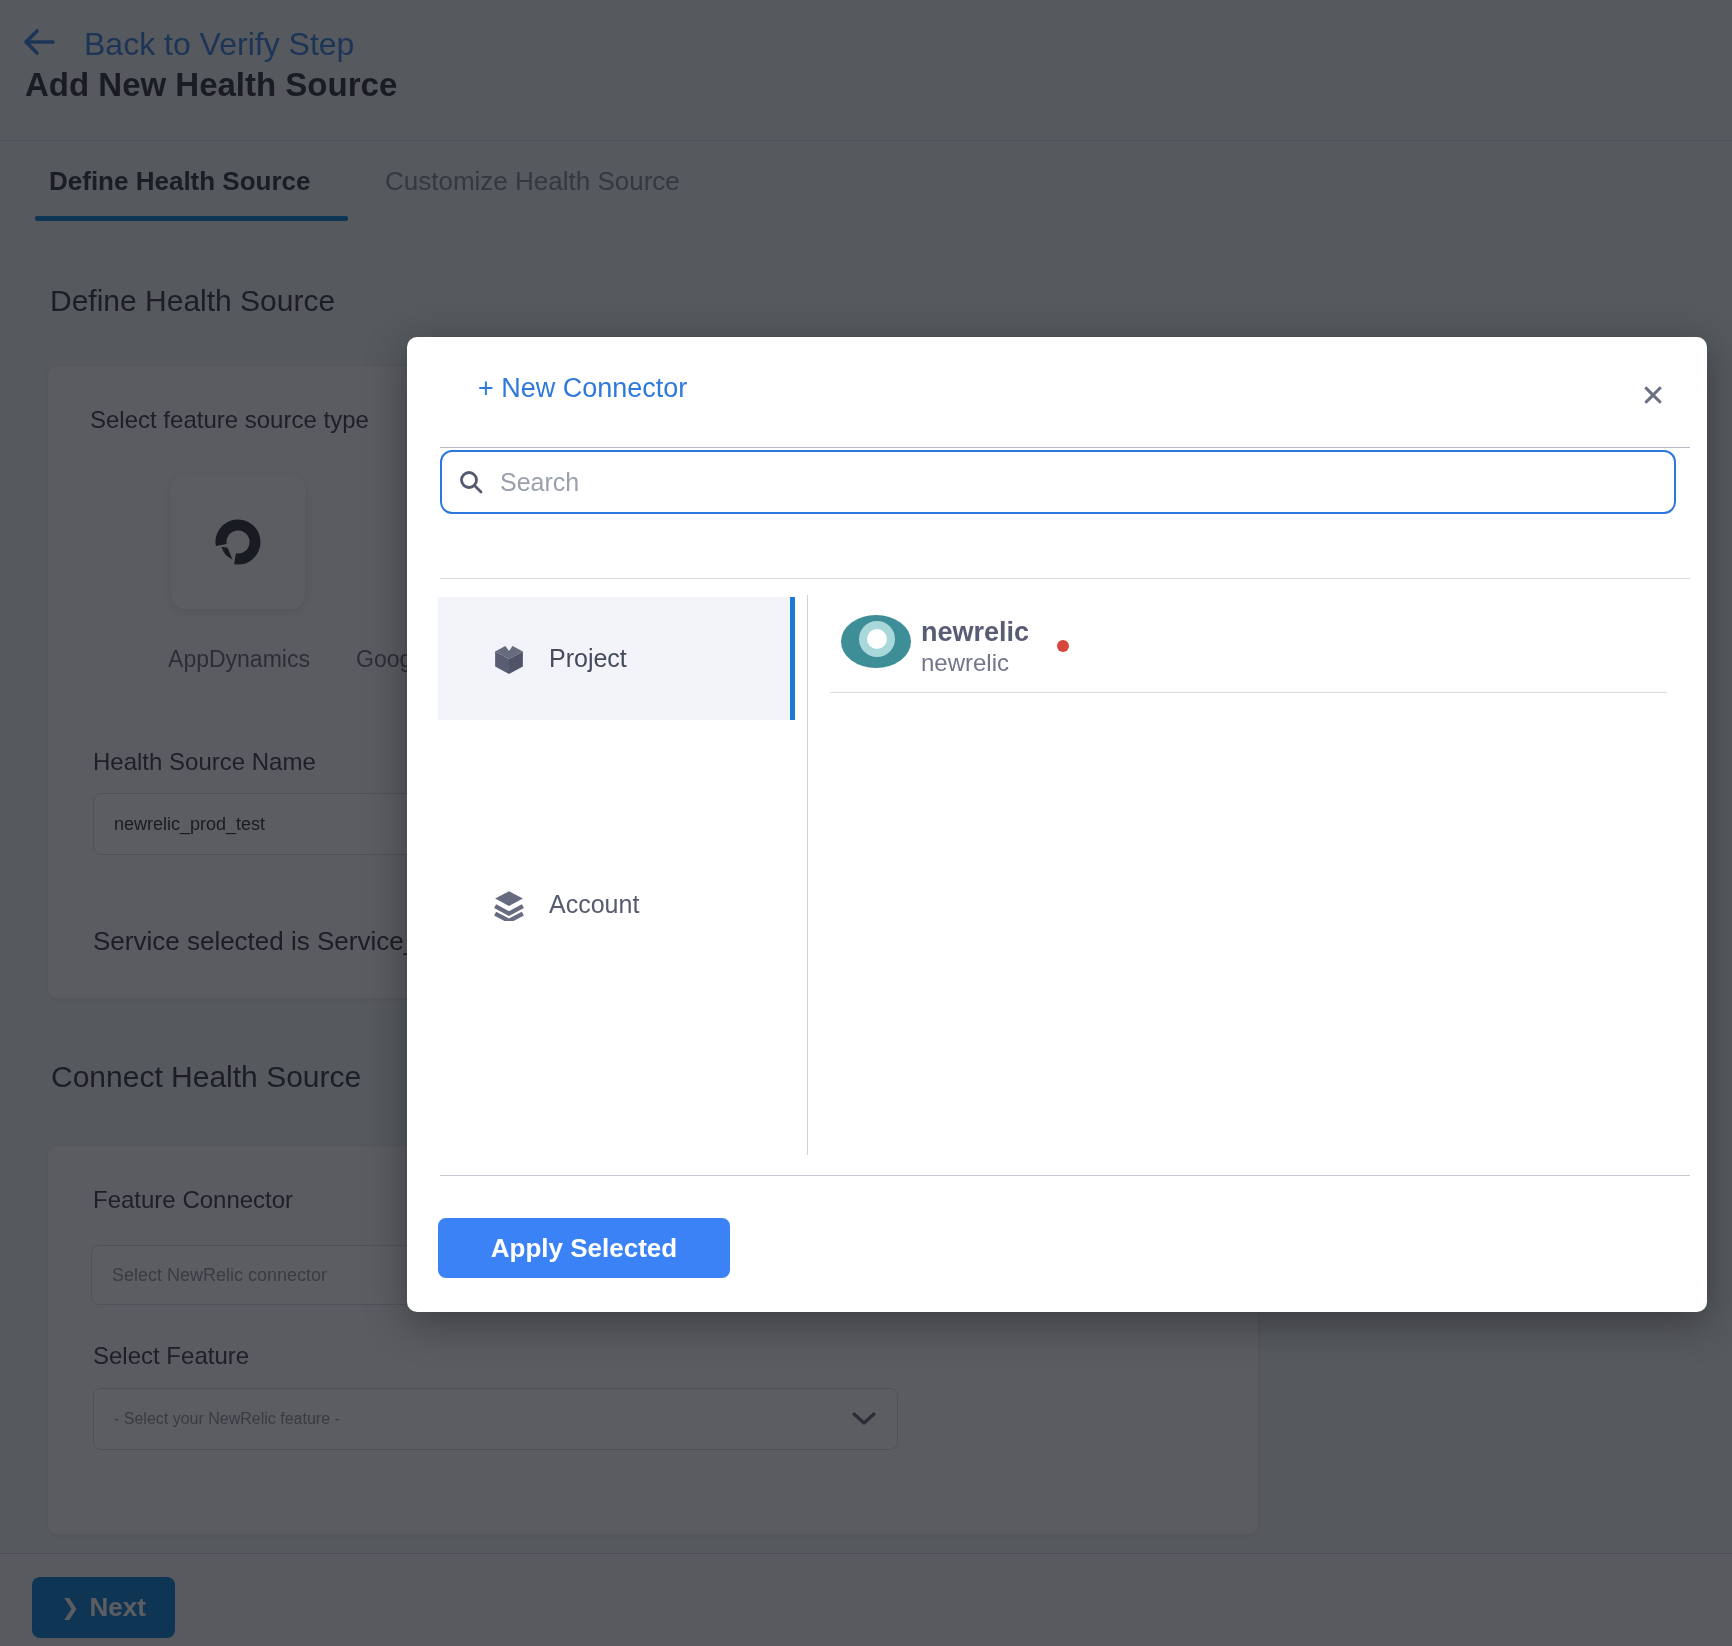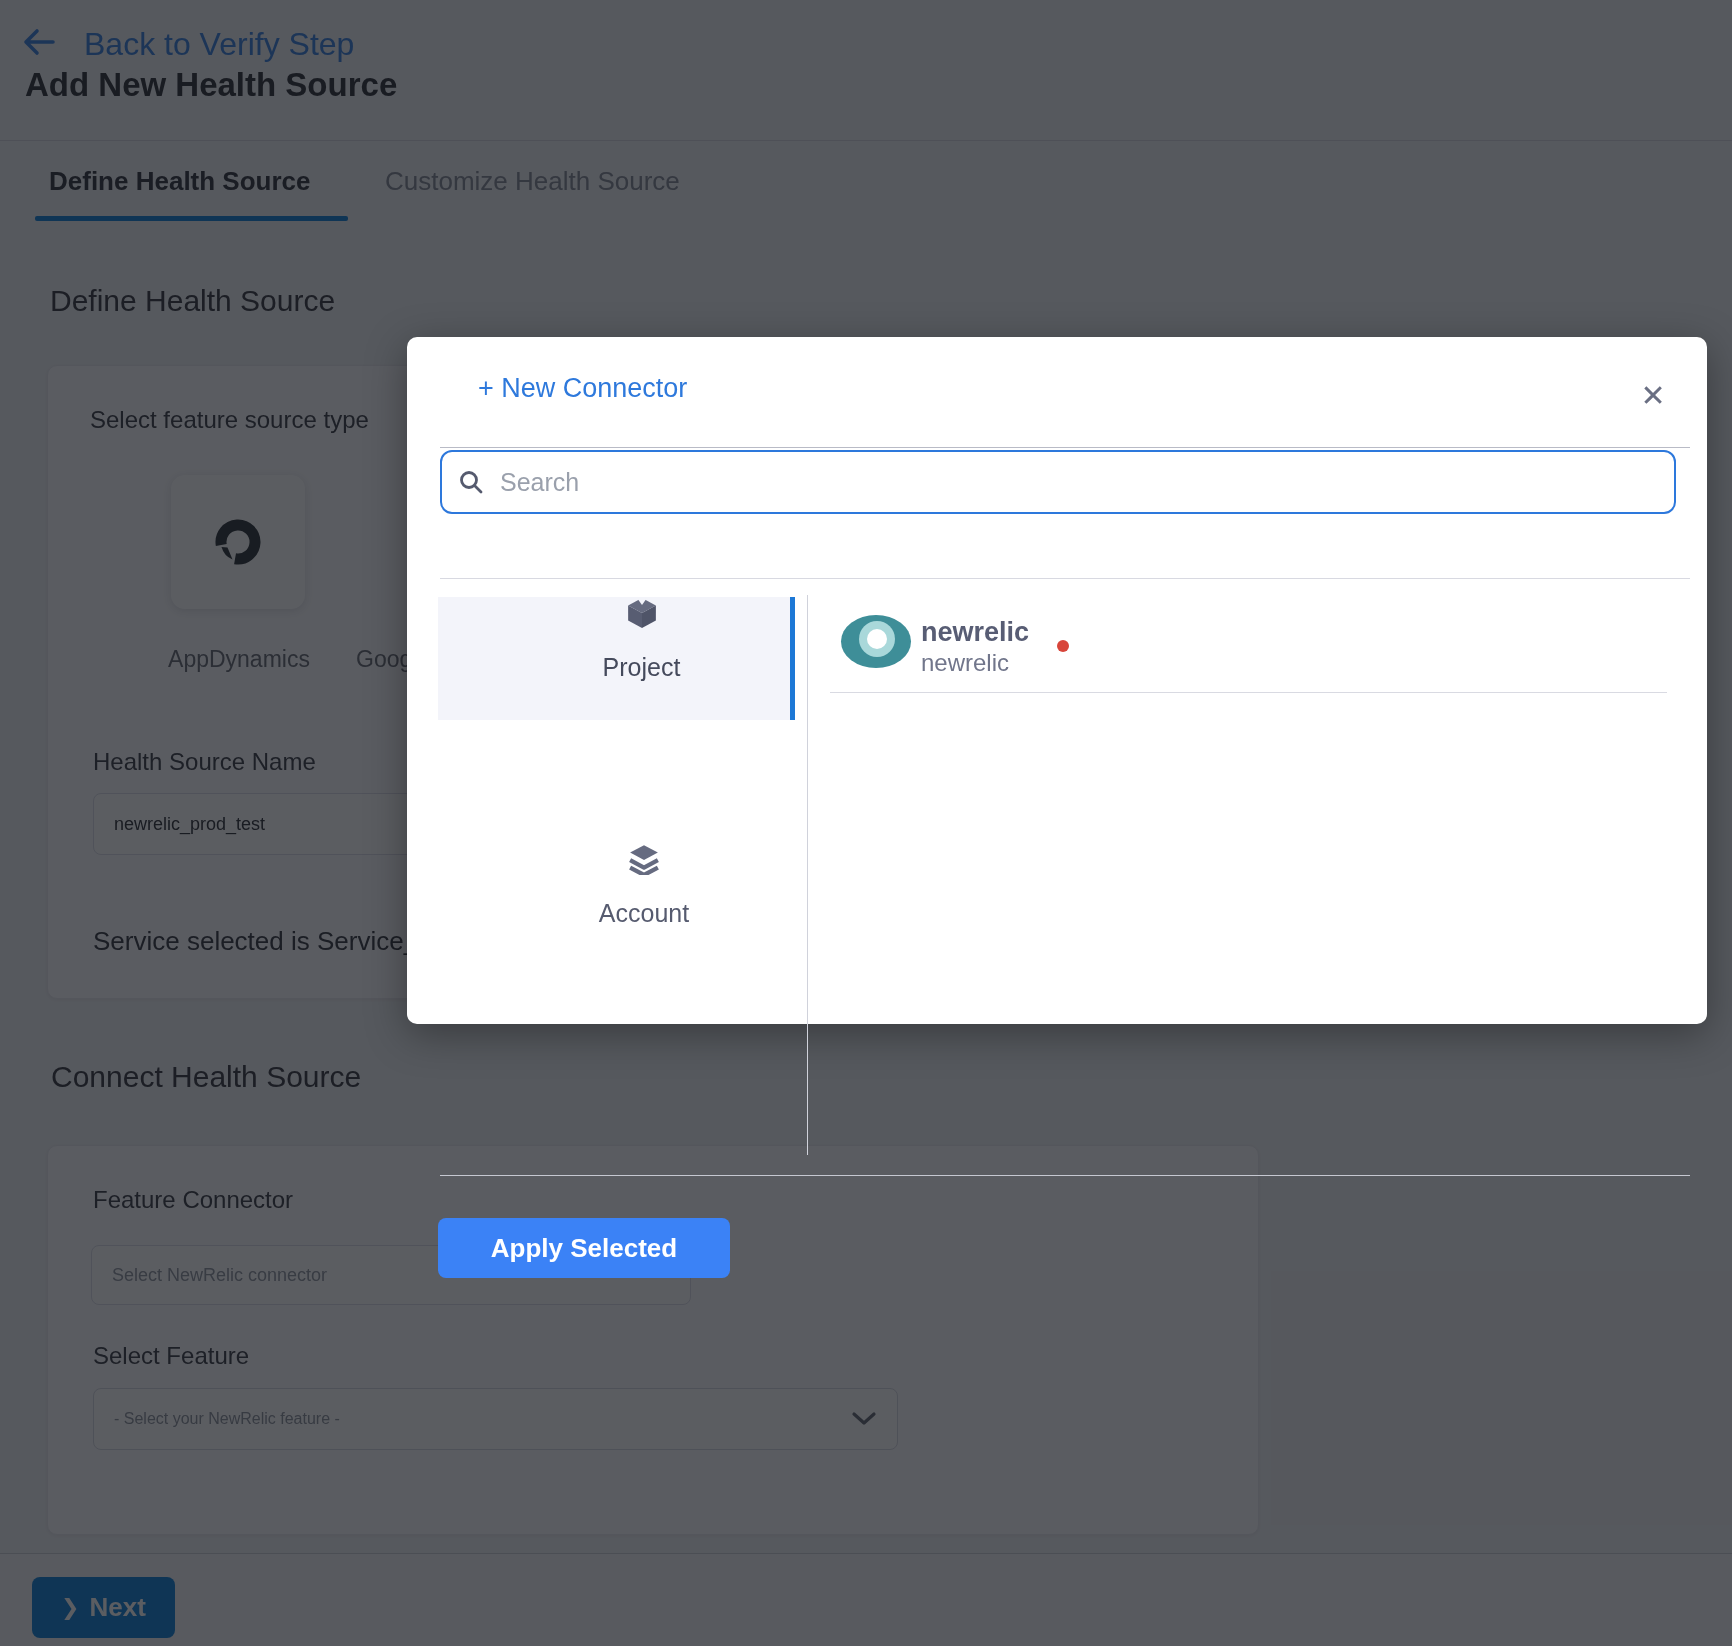--- a/index.html
+++ b/index.html
@@ -42,33 +42,33 @@
   .footer{left:0;top:1554px;width:1732px;height:92px;background:#f3f4f7;}
   .next-btn{left:32px;top:1577px;width:143px;height:61px;background:#0278d5;border-radius:8px;
     display:flex;align-items:center;justify-content:center;gap:10px;color:#ffffff;
     font-size:26px;font-weight:600;cursor:pointer;}
   .next-chevron{font-size:22px;font-weight:bold;}
 
   
   .overlay{position:absolute;inset:0;background:rgba(21,24,30,0.70);z-index:10;}
 
   
-  .modal{position:absolute;left:407px;top:337px;width:1300px;height:687px;background:#ffffff;
+  .modal{position:absolute;left:407px;top:337px;width:1300px;height:975px;background:#ffffff;
     border-radius:10px;box-shadow:0 10px 40px rgba(0,0,0,.35);z-index:20;}
   .new-connector{position:absolute;left:71px;top:36px;font-size:27px;color:#2e79dc;cursor:pointer;}
   .modal-close{position:absolute;left:1224px;top:36px;width:44px;height:44px;display:flex;
     align-items:center;justify-content:center;font-size:30px;color:#6a6f83;cursor:pointer;}
   .hdr-divider{position:absolute;left:33px;top:110px;width:1250px;height:1px;background:#b9bbc6;}
   .search-wrap{position:absolute;left:33px;top:113px;width:1236px;height:64px;background:#fff;
     border:2px solid #2d78dc;border-radius:12px;display:flex;align-items:center;box-sizing:border-box;padding:0 16px;}
   .search-wrap input{border:none;outline:none;flex:1;font-size:25px;color:#33353f;margin-left:14px;font-family:inherit;}
   .search-wrap input::placeholder{color:#9aa0ac;}
   .body-divider{position:absolute;left:33px;top:241px;width:1250px;height:1px;background:#d8d9e1;}
   .scope-tab{position:absolute;left:31px;width:357px;height:123px;display:flex;align-items:center;
-    padding-left:55px;box-sizing:border-box;gap:24px;font-size:25px;color:#565b6f;cursor:pointer;flex-direction:column;}
+    padding-left:55px;box-sizing:border-box;gap:24px;font-size:25px;color:#565b6f;cursor:pointer;}
   .scope-tab.active{background:#f3f4fa;border-right:5px solid #1d78d6;color:#454a5c;}
   .v-divider{position:absolute;left:400px;top:258px;width:1px;height:560px;background:#d0d2db;}
   .conn-item{position:absolute;left:423px;top:265px;width:837px;height:90px;cursor:pointer;}
   .nr-logo{position:absolute;left:11px;top:13px;width:70px;height:53px;border-radius:50%;background:#3e8e98;}
   .nr-mid{position:absolute;left:18px;top:6px;width:36px;height:36px;border-radius:50%;background:#a9d8da;}
   .nr-core{position:absolute;left:26px;top:14px;width:20px;height:20px;border-radius:50%;background:#ffffff;}
   .conn-title{position:absolute;left:91px;top:15px;font-size:27px;font-weight:bold;color:#585d74;}
   .conn-sub{position:absolute;left:91px;top:47px;font-size:24px;color:#71768b;}
   .status-dot{position:absolute;left:227px;top:38px;width:12px;height:12px;border-radius:50%;}
   .conn-sep{position:absolute;left:423px;top:355px;width:837px;height:1px;background:#d9dae2;}

